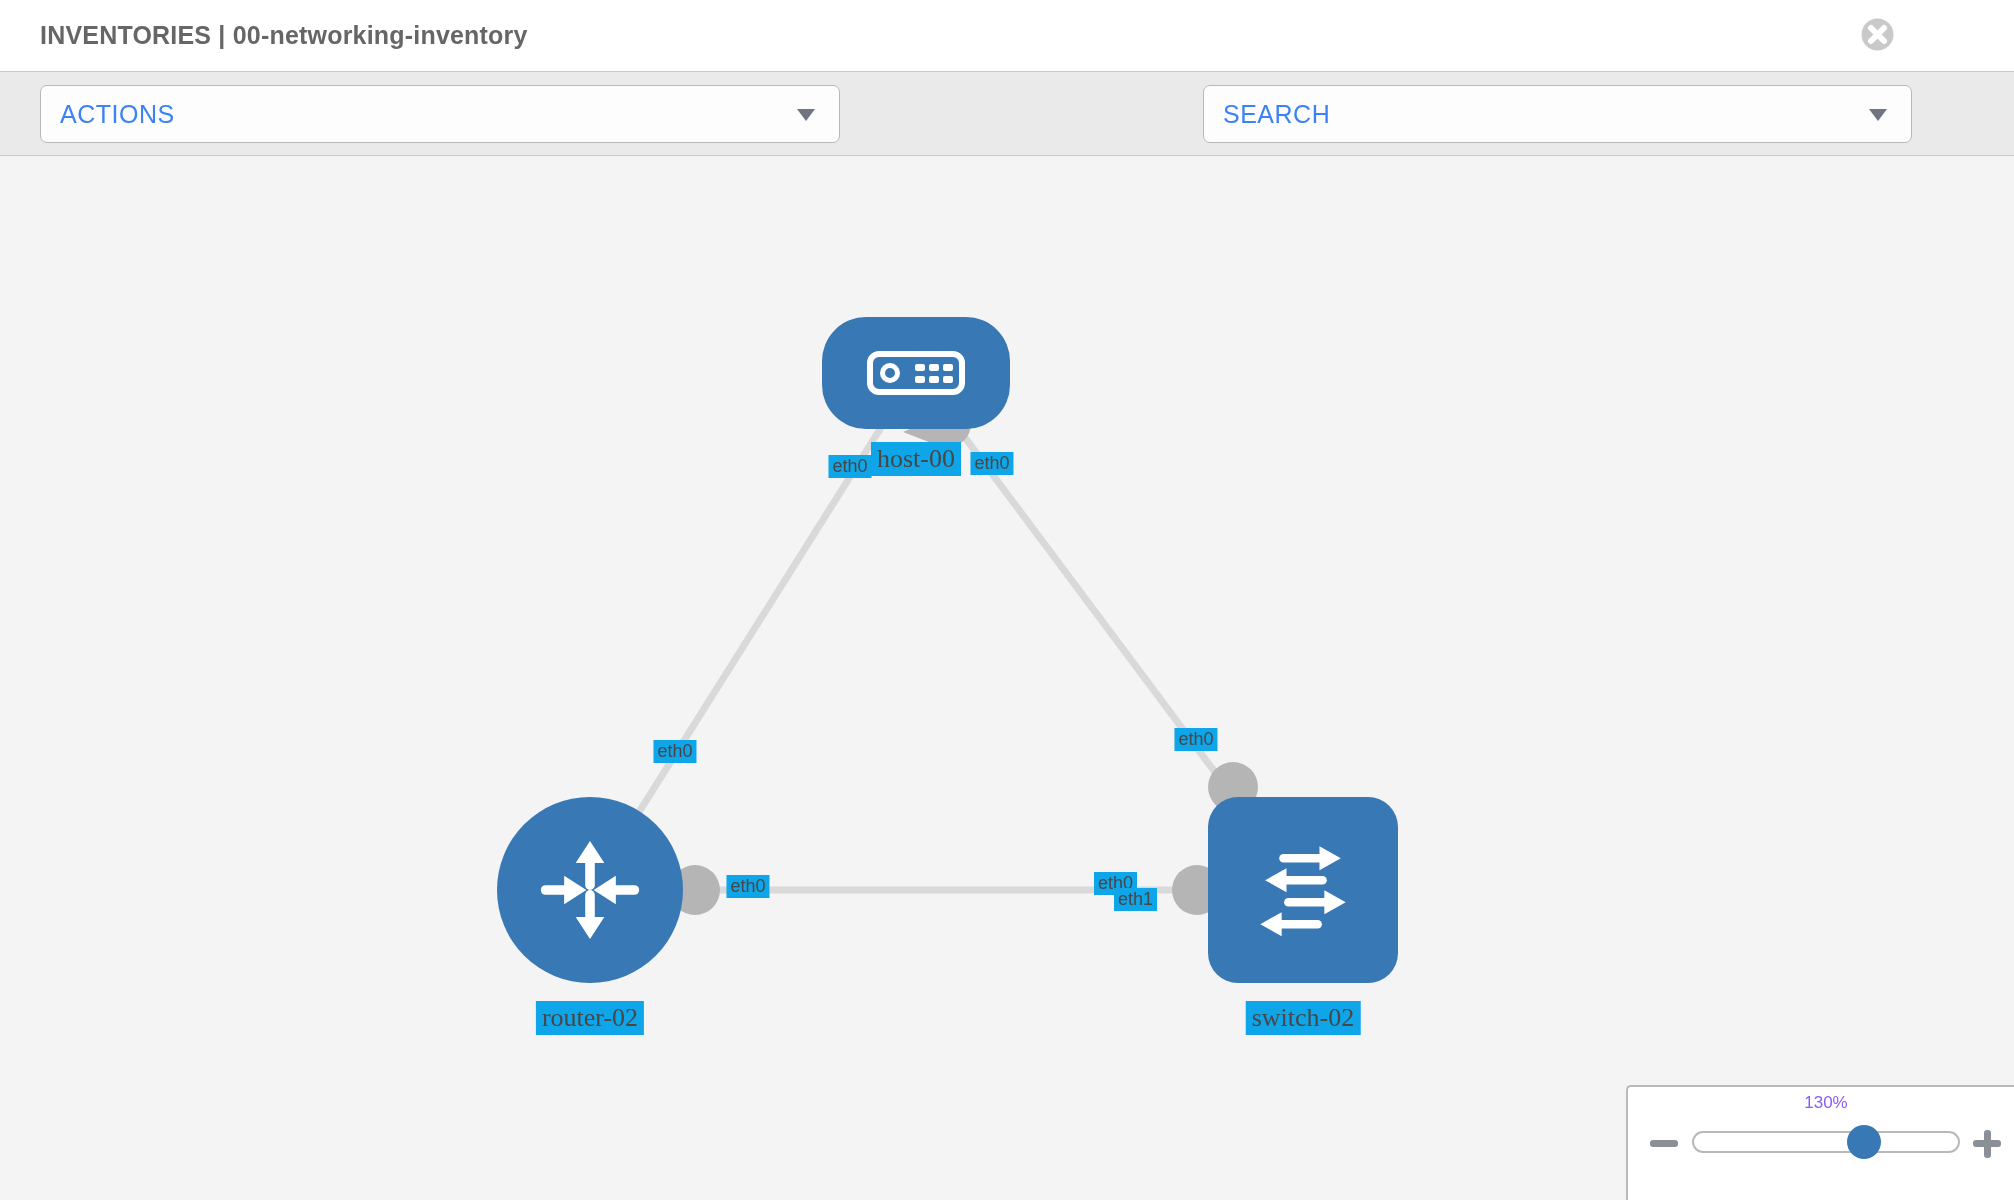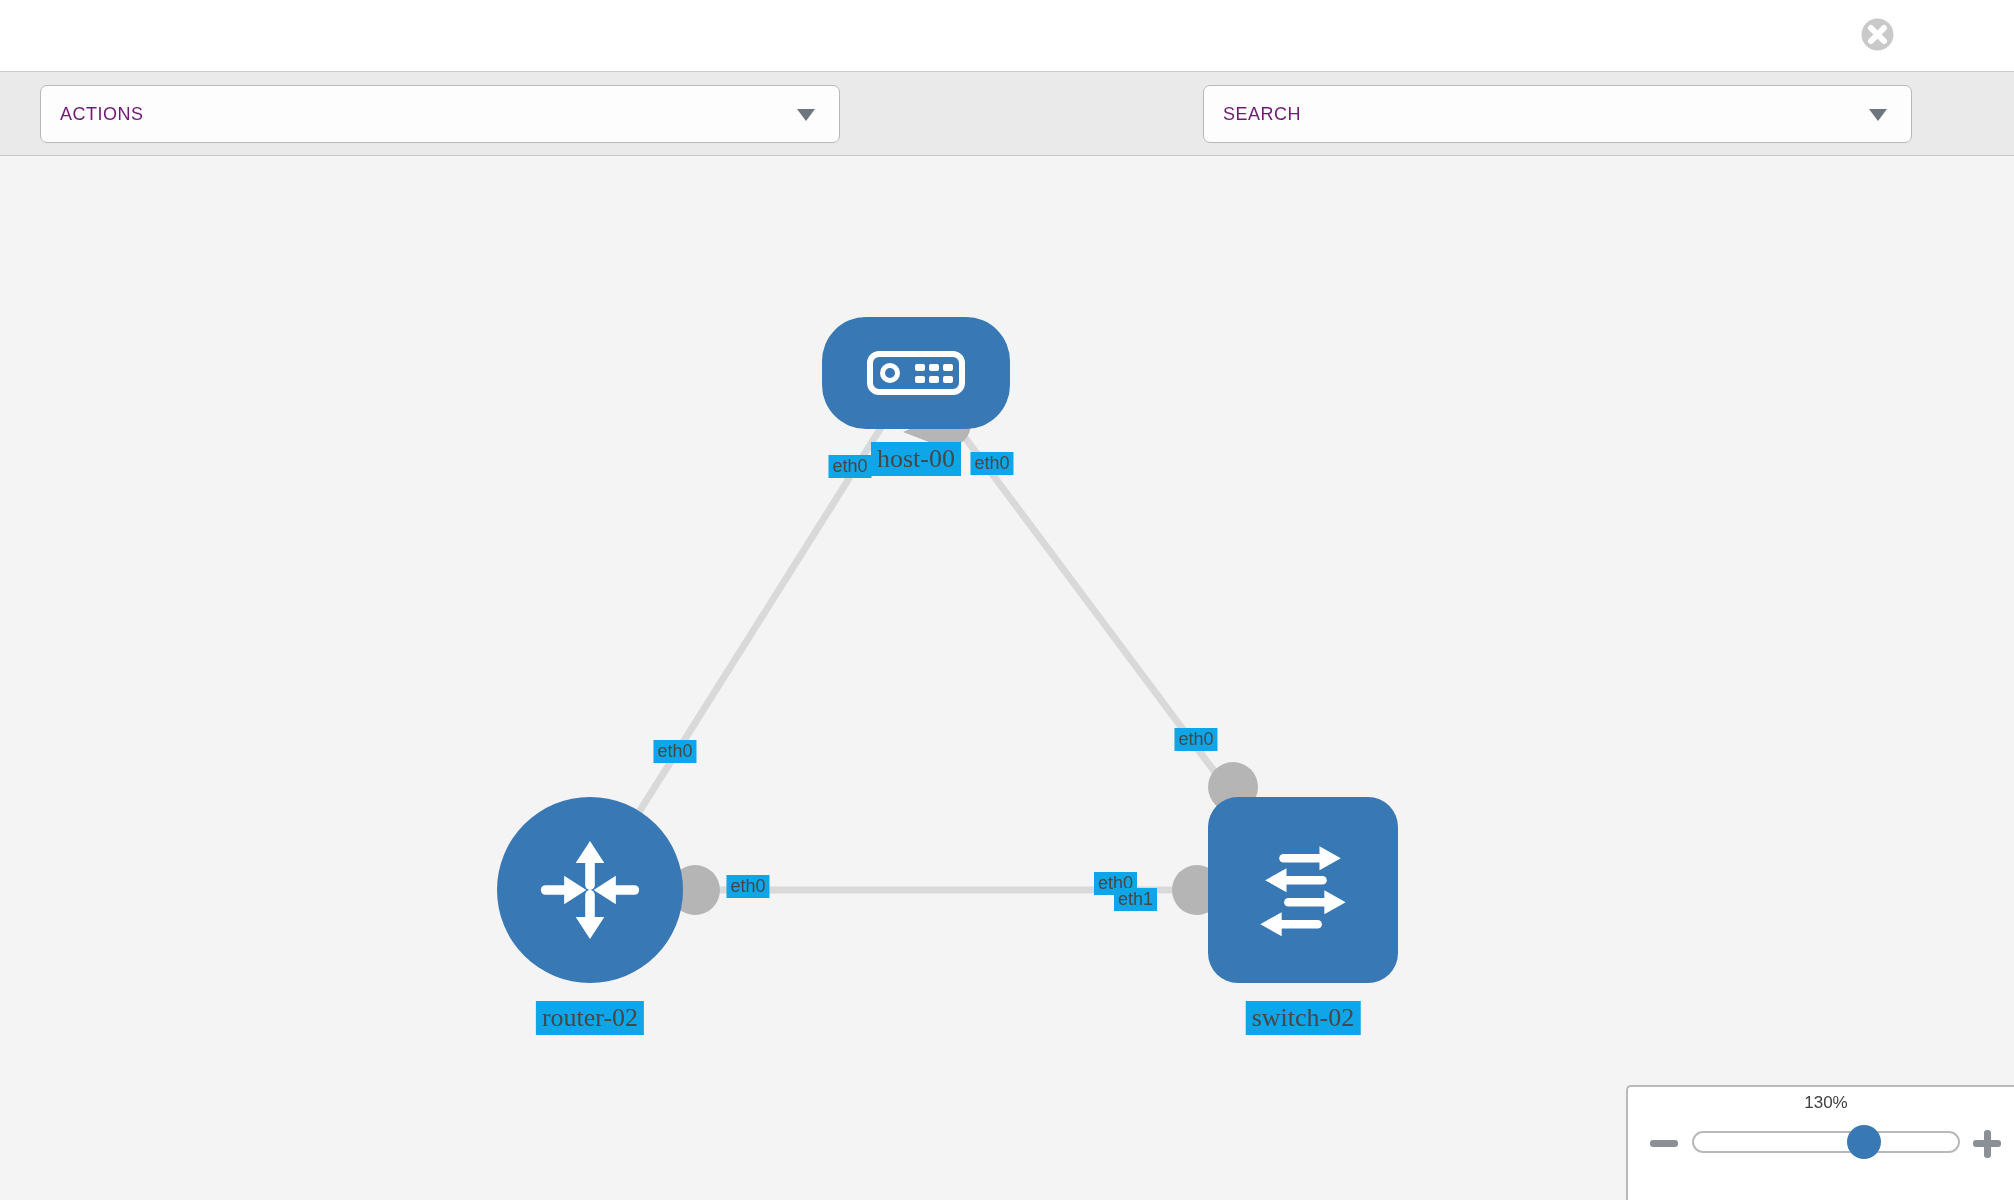--- a/index.html
+++ b/index.html
@@ -11,21 +11,21 @@
   .header-title { position:absolute; left:40px; top:0; line-height:71px;
     font-size:25px; font-weight:bold; color:#666666; letter-spacing:.2px; }
   .close-btn { position:absolute; left:1860px; top:17px; width:35px; height:35px; cursor:pointer; }
 
   
   .toolbar { position:absolute; left:0; top:71px; width:2014px; height:85px;
     background:#eaeaea; border-top:1px solid #c9c9c9; border-bottom:1px solid #c9c9c9; }
   .combo { position:absolute; top:13px; height:58px; background:#fdfdfd;
     border:1px solid #b9b9b9; border-radius:7px; }
   .combo-label { position:absolute; left:19px; top:0; line-height:56px;
-    font-size:18px; color:#701a75; letter-spacing:.5px; }
+    font-size:25px; color:#3b82f6; letter-spacing:.5px; }
   .caret { position:absolute; right:24px; top:23px; width:0; height:0;
     border-left:9px solid transparent; border-right:9px solid transparent;
     border-top:12px solid #6e757e; }
   .combo-actions { left:40px; width:800px; }
   .combo-search  { left:1183px; width:709px;margin-left:20px; }
   .tool-icon { position:absolute; top:95px; width:40px; height:40px; cursor:pointer; }
   .icon-wrench { left:1046px; }
   .icon-key    { left:1118px; }
 
   
@@ -42,33 +42,34 @@
   .nlabel { position:absolute; background:#0ea5e9; color:#474747; white-space:nowrap; }
   .name-label { font-size:26px; padding:2px 6px; transform:translateX(-50%);font-family:Liberation Serif, serif; }
   .eth-label  { font-size:18px; padding:1px 4px; transform:translateX(-50%); }
   .eth-label-abs { font-size:18px; padding:1px 4px; }
 
   
   .zoom-panel { position:absolute; left:1626px; top:929px; width:388px; height:115px;
     background:#ffffff; border:2px solid #b9b9b9; border-right:none; border-bottom:none;
     border-top-left-radius:5px; }
   .zoom-value { position:absolute; left:64px; top:6px; width:268px; text-align:center;
-    font-size:17px; color:#404040; }
+    font-size:17px; color:#8b5cf6; }
   .zoom-track { position:absolute; left:64px; top:44px; width:268px; height:22px;
     background:#ffffff; border:2px solid #b9b9b9; border-radius:12px; cursor:pointer; }
   .zoom-handle { position:absolute; left:219px; top:38px; width:34px; height:34px;
     border-radius:50%; background:#3878b4; cursor:pointer; }
   .bar { position:absolute; background:#8a9096; border-radius:3px; }
   .minus-btn { position:absolute; left:16px; top:46px; width:40px; height:22px; cursor:pointer; }
   .plus-btn  { position:absolute; left:341px; top:38px; width:36px; height:38px; cursor:pointer; }
 </style>
 </head>
 <body>
 
 <div class="header">
+  <div class="header-title">INVENTORIES | 00-networking-inventory</div>
   <div class="close-btn">
     <svg width="35" height="35" viewBox="0 0 35 35">
       <circle cx="17.5" cy="17.5" r="16" fill="#c9c9c9"></circle>
       <path d="M11 11 L24 24 M24 11 L11 24" stroke="#ffffff" stroke-width="6" stroke-linecap="round"></path>
     </svg>
   </div>
 </div>
 
 <div class="toolbar">
   <div class="combo combo-actions">

